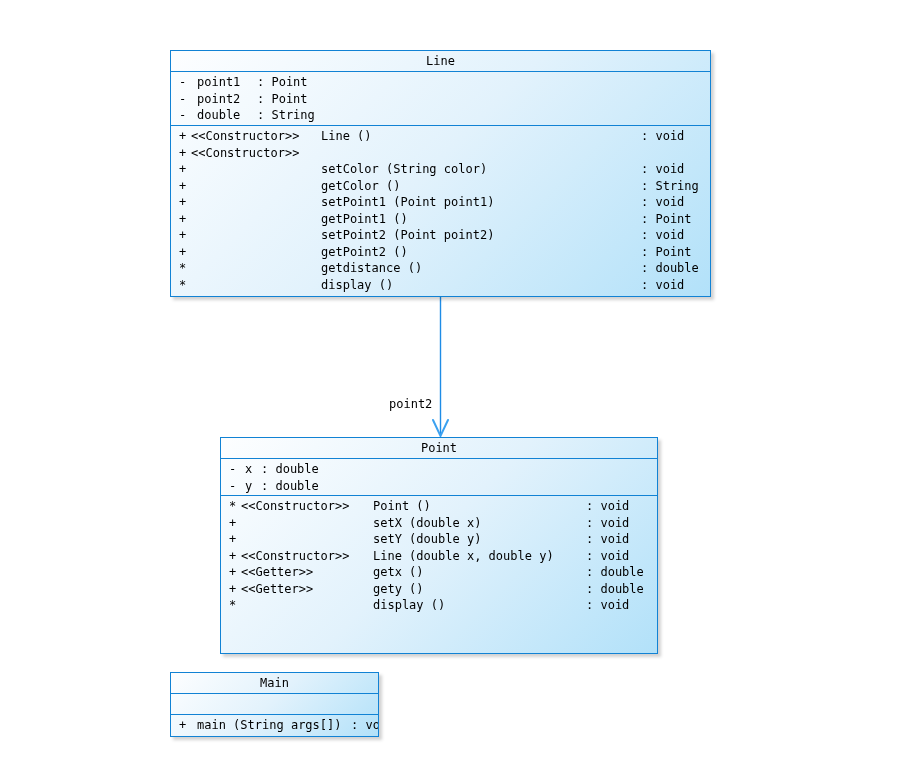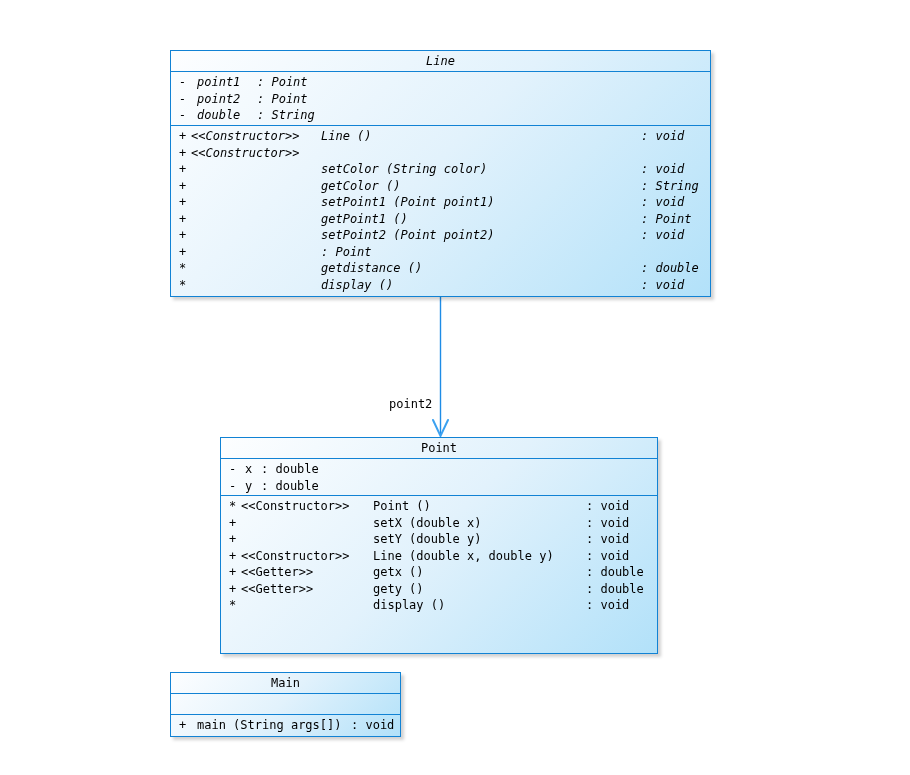--- a/index.html
+++ b/index.html
@@ -44,29 +44,29 @@
     line-height: 16.5px;
     white-space: pre;
   }
   
   .line-attr-row  { grid-template-columns: 18px 60px auto; }
   .line-meth-row  { grid-template-columns: 12px 130px 320px auto; }
   .point-attr-row { grid-template-columns: 16px 16px auto; }
   .point-meth-row { grid-template-columns: 12px 132px 213px auto; }
   .main-meth-row  { grid-template-columns: 18px 154px auto; }
 
-  #box-line  { left: 170px; top: 50px;  width: 541px; height: 247px; font-style: italic; }
+  #box-line  { left: 170px; top: 50px;  width: 541px; height: 247px; }
   #box-line .uml-attrs   { height: 54px; }
   #box-line .uml-methods { height: 171px; }
 
   #box-point { left: 220px; top: 437px; width: 438px; height: 217px; }
   #box-point .uml-attrs   { height: 37px; }
   #box-point .uml-methods { height: 120px; }
 
-  #box-main  { left: 170px; top: 672px; width: 231px; height: 65px; }
+  #box-main  { left: 170px; top: 672px; width: 209px; height: 65px; }
   #box-main .uml-attrs   { height: 21px; }
   #box-main .uml-methods { height: 21px; }
 
   #connector-svg {
     position: absolute;
     left: 0; top: 0;
     width: 910px;
     height: 775px;
     pointer-events: none;
   }
@@ -117,21 +117,21 @@
       <div class="row line-meth-row">
         <span>+</span><span></span><span>setPoint1 (Point point1)</span><span>: void</span>
       </div>
       <div class="row line-meth-row">
         <span>+</span><span></span><span>getPoint1 ()</span><span>: Point</span>
       </div>
       <div class="row line-meth-row">
         <span>+</span><span></span><span>setPoint2 (Point point2)</span><span>: void</span>
       </div>
       <div class="row line-meth-row">
-        <span>+</span><span></span><span>: Point</span>
+        <span>+</span><span></span><span>getPoint2 ()</span><span>: Point</span>
       </div>
       <div class="row line-meth-row">
         <span>*</span><span></span><span>getdistance ()</span><span>: double</span>
       </div>
       <div class="row line-meth-row">
         <span>*</span><span></span><span>display ()</span><span>: void</span>
       </div>
     </div>
   </div>
 

